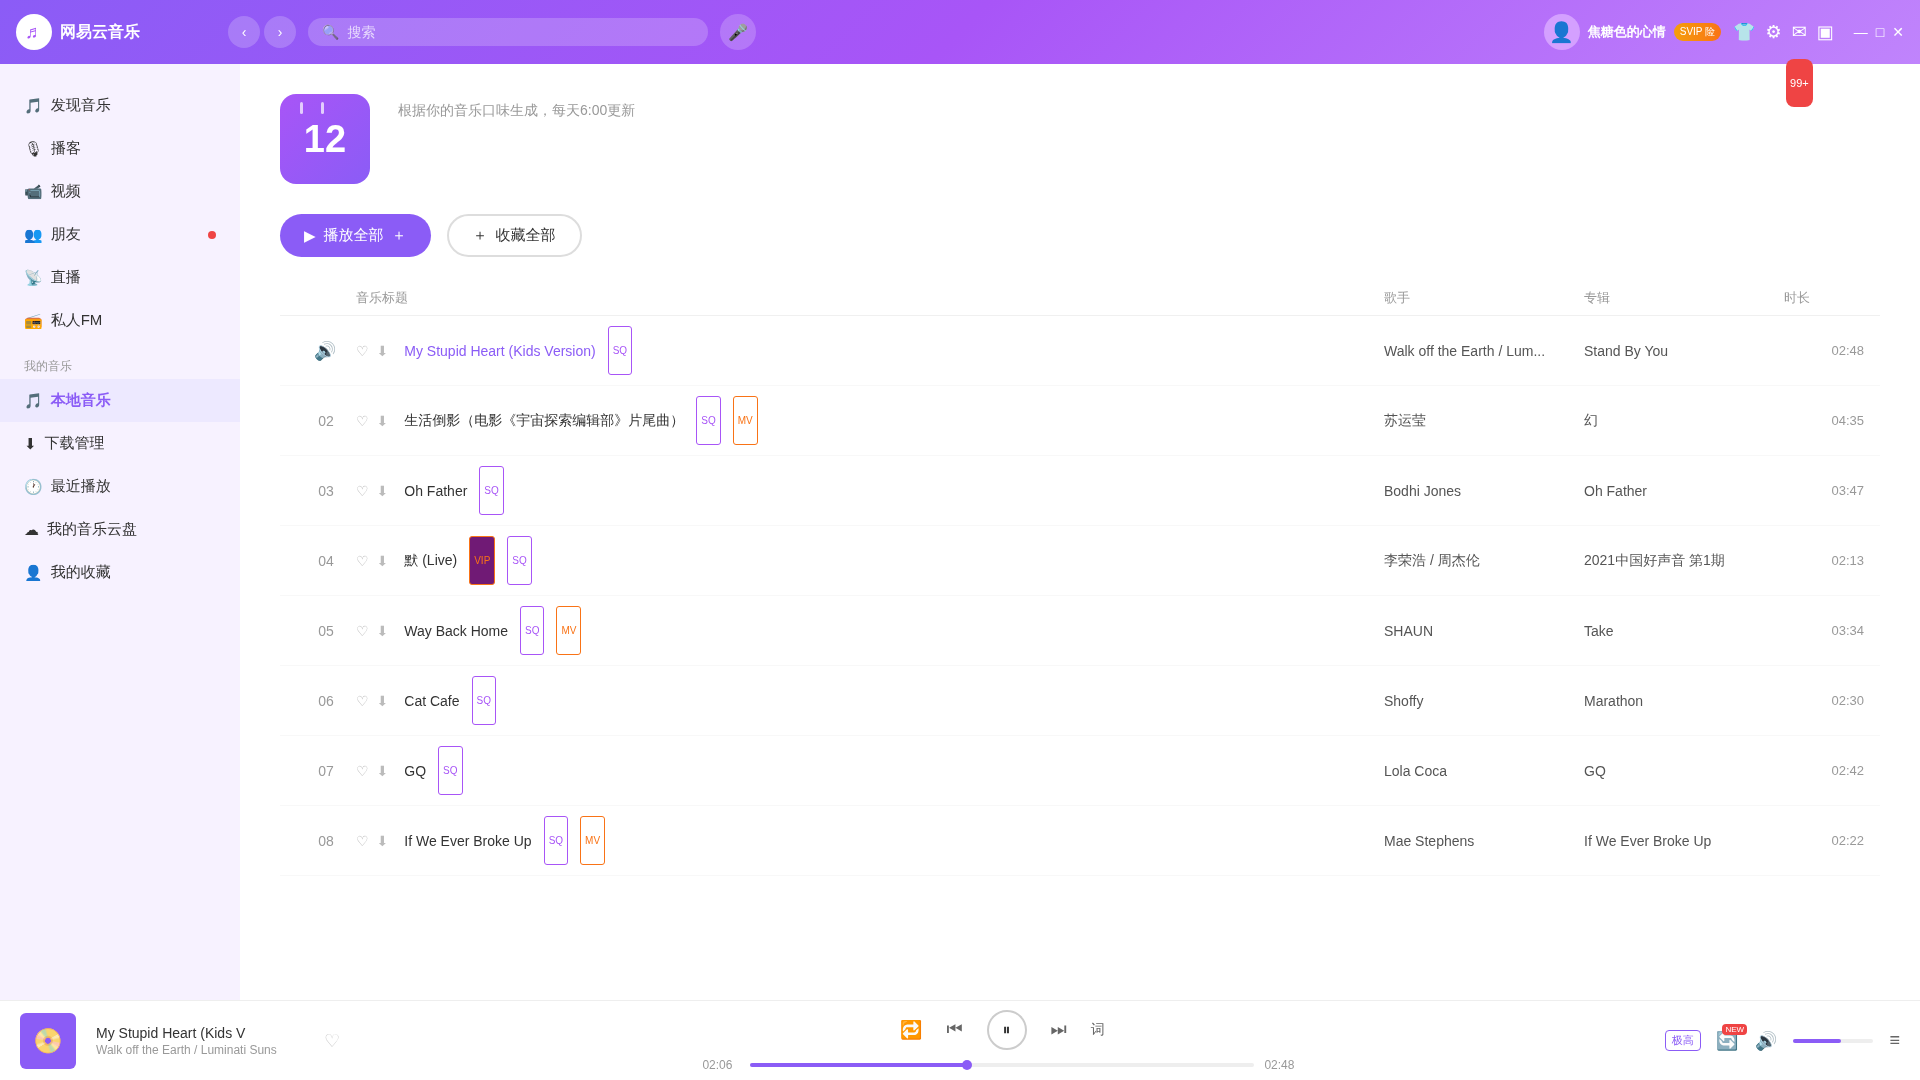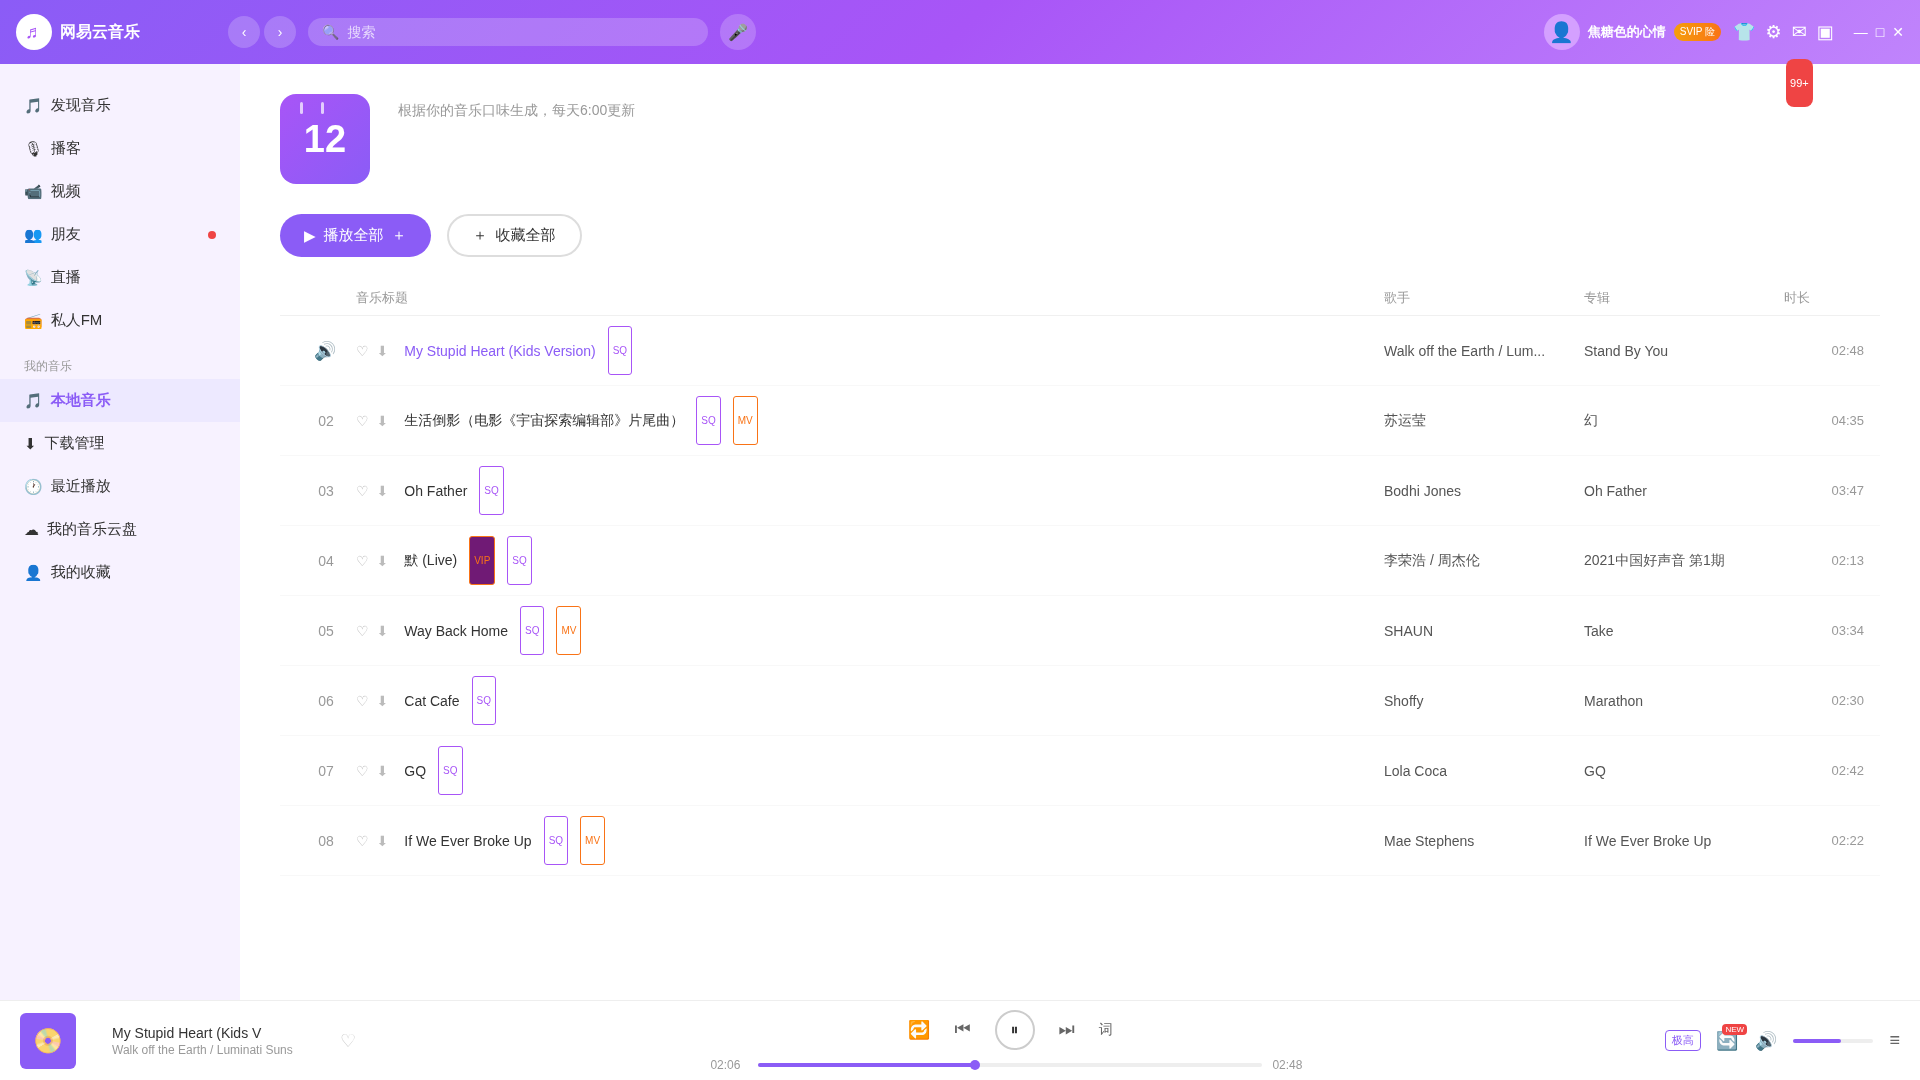--- a/index.html
+++ b/index.html
@@ -213,21 +213,21 @@
       padding: 0 20px;
       gap: 20px;
     }
     .player-thumb {
       width: 56px; height: 56px; border-radius: 6px;
       background: #8b5cf6;
       overflow: hidden; flex-shrink: 0;
       display: flex; align-items: center; justify-content: center;
       font-size: 24px;
     }
-    .player-info { min-width: 200px; margin-left: 16px; }
+    .player-info { min-width: 200px; }
     .player-title { font-size: 14px; color: #333; font-weight: 500; }
     .player-artist { font-size: 12px; color: #999; margin-top: 2px; }
     .player-like { color: #ccc; font-size: 18px; margin-left: 8px; cursor: pointer; }
     .player-controls {
       flex: 1; display: flex; flex-direction: column; align-items: center; gap: 8px;
     }
     .controls-row {
       display: flex; align-items: center; gap: 24px;
     }
     .ctrl-btn { background: none; border: none; cursor: pointer; font-size: 18px; color: #666; }

